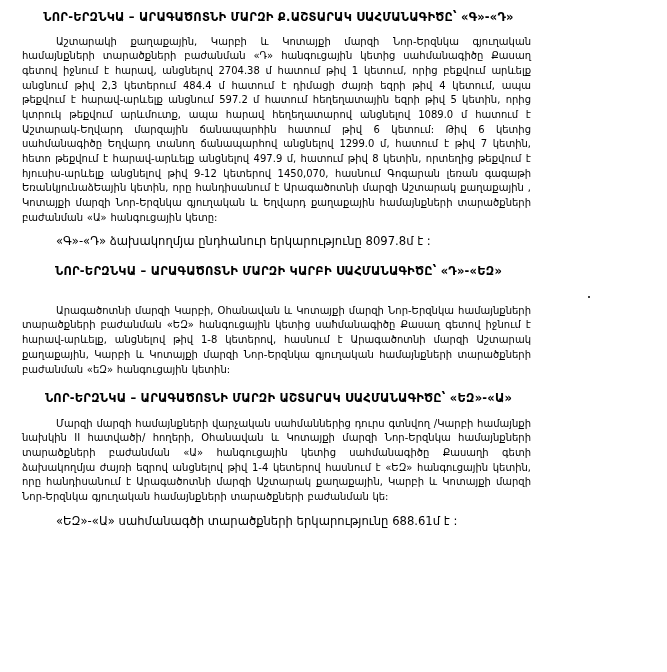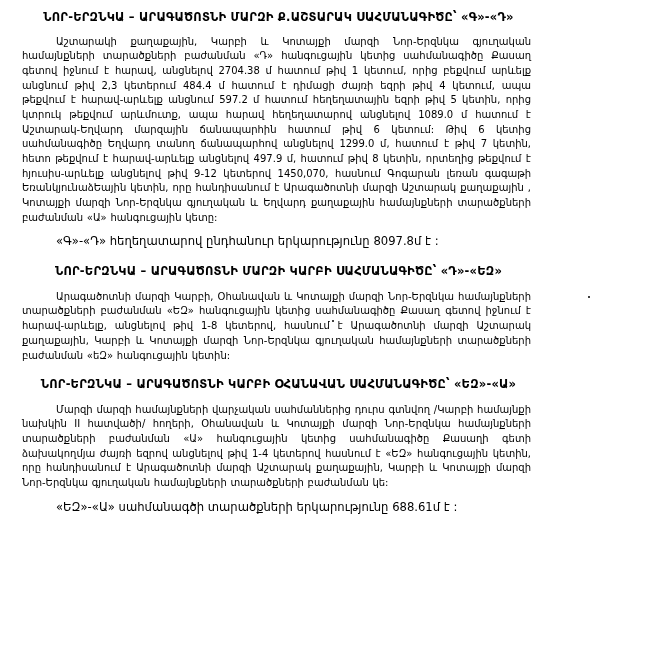--- a/index.html
+++ b/index.html
@@ -24,21 +24,21 @@
   .heading {
     text-align: center;
     font-size: 11.5px;
     font-weight: bold;
     letter-spacing: 0.2px;
     line-height: 1.35;
     margin: 0 0 9px 0;
   }
   .heading.second {
     margin-top: 14px;
-    margin-bottom: 10px;
+    margin-bottom: 24px;
     text-align: center;
   }
   .heading.third {
     margin-top: 14px;
     margin-bottom: 10px;
   }
   p.body-text {
     font-size: 10px;
     line-height: 1.47;
     text-align: justify;
@@ -64,28 +64,28 @@
 </style>
 </head>
 <body>
 
 <div class="page">
 
   <div class="heading">ՆՈՐ-ԵՐԶՆԿԱ – ԱՐԱԳԱԾՈՏՆԻ ՄԱՐԶԻ Ք.ԱՇՏԱՐԱԿ  ՍԱՀՄԱՆԱԳԻԾԸ՝ «Գ»-«Դ»</div>
 
   <p class="body-text">Աշտարակի քաղաքային, Կարբի և Կոտայքի մարզի Նոր-Երզնկա գյուղական համայնքների տարածքների բաժանման «Դ»  հանգուցային կետից սահմանագիծը Քասաղ գետով իջնում է հարավ, անցնելով 2704.38 մ հատում թիվ 1 կետում, որից բեքվում արևելք անցնում թիվ 2,3 կետերում 484.4 մ հատում է դիմացի ժայռի եզրի թիվ 4 կետում, ապա թեքվում է հարավ-արևելք անցնում 597.2 մ հատում հեղեղատային եզրի թիվ 5 կետին, որից կտրուկ թեքվում արևմուտք, ապա հարավ հեղեղատարով անցնելով  1089.0 մ հատում է Աշտարակ-Եղվարդ  մարզային ճանապարհին  հատում  թիվ 6 կետում: Թիվ 6 կետից սահմանագիծը Եղվարդ տանող ճանապարհով անցնելով 1299.0 մ, հատում է թիվ 7 կետին, հետո թեքվում է հարավ-արևելք անցնելով 497.9 մ, հատում թիվ 8 կետին, որտեղից թեքվում է հյուսիս-արևելք անցնելով թիվ 9-12 կետերով 1450,070, հասնում Գոգարան լեռան գագաթի ԵռանկյունաձԵային կետին, որը հանդիսանում է Արագածոտնի մարզի Աշտարակ քաղաքային , Կոտայքի մարզի Նոր-Երզնկա  գյուղական և Եղվարդ քաղաքային համայնքների տարածքների բաժանման «Ա» հանգուցային կետը:</p>
 
-  <p class="result-line">«Գ»-«Դ» հեղեղատարով ընդհանուր երկարությունը 8097.8մ է :</p>
+  <p class="result-line">«Գ»-«Դ» ձախակողմյա ընդհանուր երկարությունը 8097.8մ է :</p>
 
   <div class="heading second">ՆՈՐ-ԵՐԶՆԿԱ – ԱՐԱԳԱԾՈՏՆԻ ՄԱՐԶԻ ԿԱՐԲԻ  ՍԱՀՄԱՆԱԳԻԾԸ՝ «Դ»-«ԵԶ»</div>
 
   <p class="body-text">Արագածոտնի մարզի Կարբի, Օհանավան և Կոտայքի մարզի Նոր-Երզնկա համայնքների տարածքների բաժանման «ԵԶ» հանգուցային կետից սահմանագիծը Քասաղ գետով իջնում է հարավ-արևելք, անցնելով թիվ 1-8 կետերով, հասնում է Արագածոտնի մարզի Աշտարակ քաղաքային, Կարբի և Կոտայքի մարզի Նոր-Երզնկա գյուղական համայնքների տարածքների բաժանման «եԶ» հանգուցային կետին:</p>
 
 
-  <div class="heading third">ՆՈՐ-ԵՐԶՆԿԱ – ԱՐԱԳԱԾՈՏՆԻ ԿԱՐԲԻ ՕՀԱՆԱՎԱՆ  ՍԱՀՄԱՆԱԳԻԾԸ՝ «ԵԶ»-«Ա»</div>
+  <div class="heading third">ՆՈՐ-ԵՐԶՆԿԱ – ԱՐԱԳԱԾՈՏՆԻ ՄԱՐԶԻ ԱՇՏԱՐԱԿ  ՍԱՀՄԱՆԱԳԻԾԸ՝ «ԵԶ»-«Ա»</div>
 
   <p class="body-text">Մարզի մարզի համայնքների  վարչական սահմաններից դուրս գտնվող  /Կարբի համայնքի նախկին  II հատվածի/ հողերի, Օհանավան և Կոտայքի մարզի Նոր-Երզնկա համայնքների տարածքների բաժանման «Ա»  հանգուցային   կետից սահմանագիծը Քասաղի գետի ձախակողմյա ժայռի եզրով անցնելով թիվ 1-4 կետերով   հասնում է «ԵԶ» հանգուցային կետին, որը հանդիսանում է Արագածոտնի մարզի Աշտարակ քաղաքային, Կարբի և Կոտայքի մարզի Նոր-Երզնկա գյուղական   համայնքների տարածքների բաժանման կե:</p>
 
   <p class="result-line">«ԵԶ»-«Ա» սահմանագծի տարածքների երկարությունը 688.61մ է :</p>
 
   <span class="dot-mark" style="left:588px; top:296px;"></span>
   <span class="dot-mark" style="left:332px; top:320px;"></span>
 </div>
 
 </body></html>

